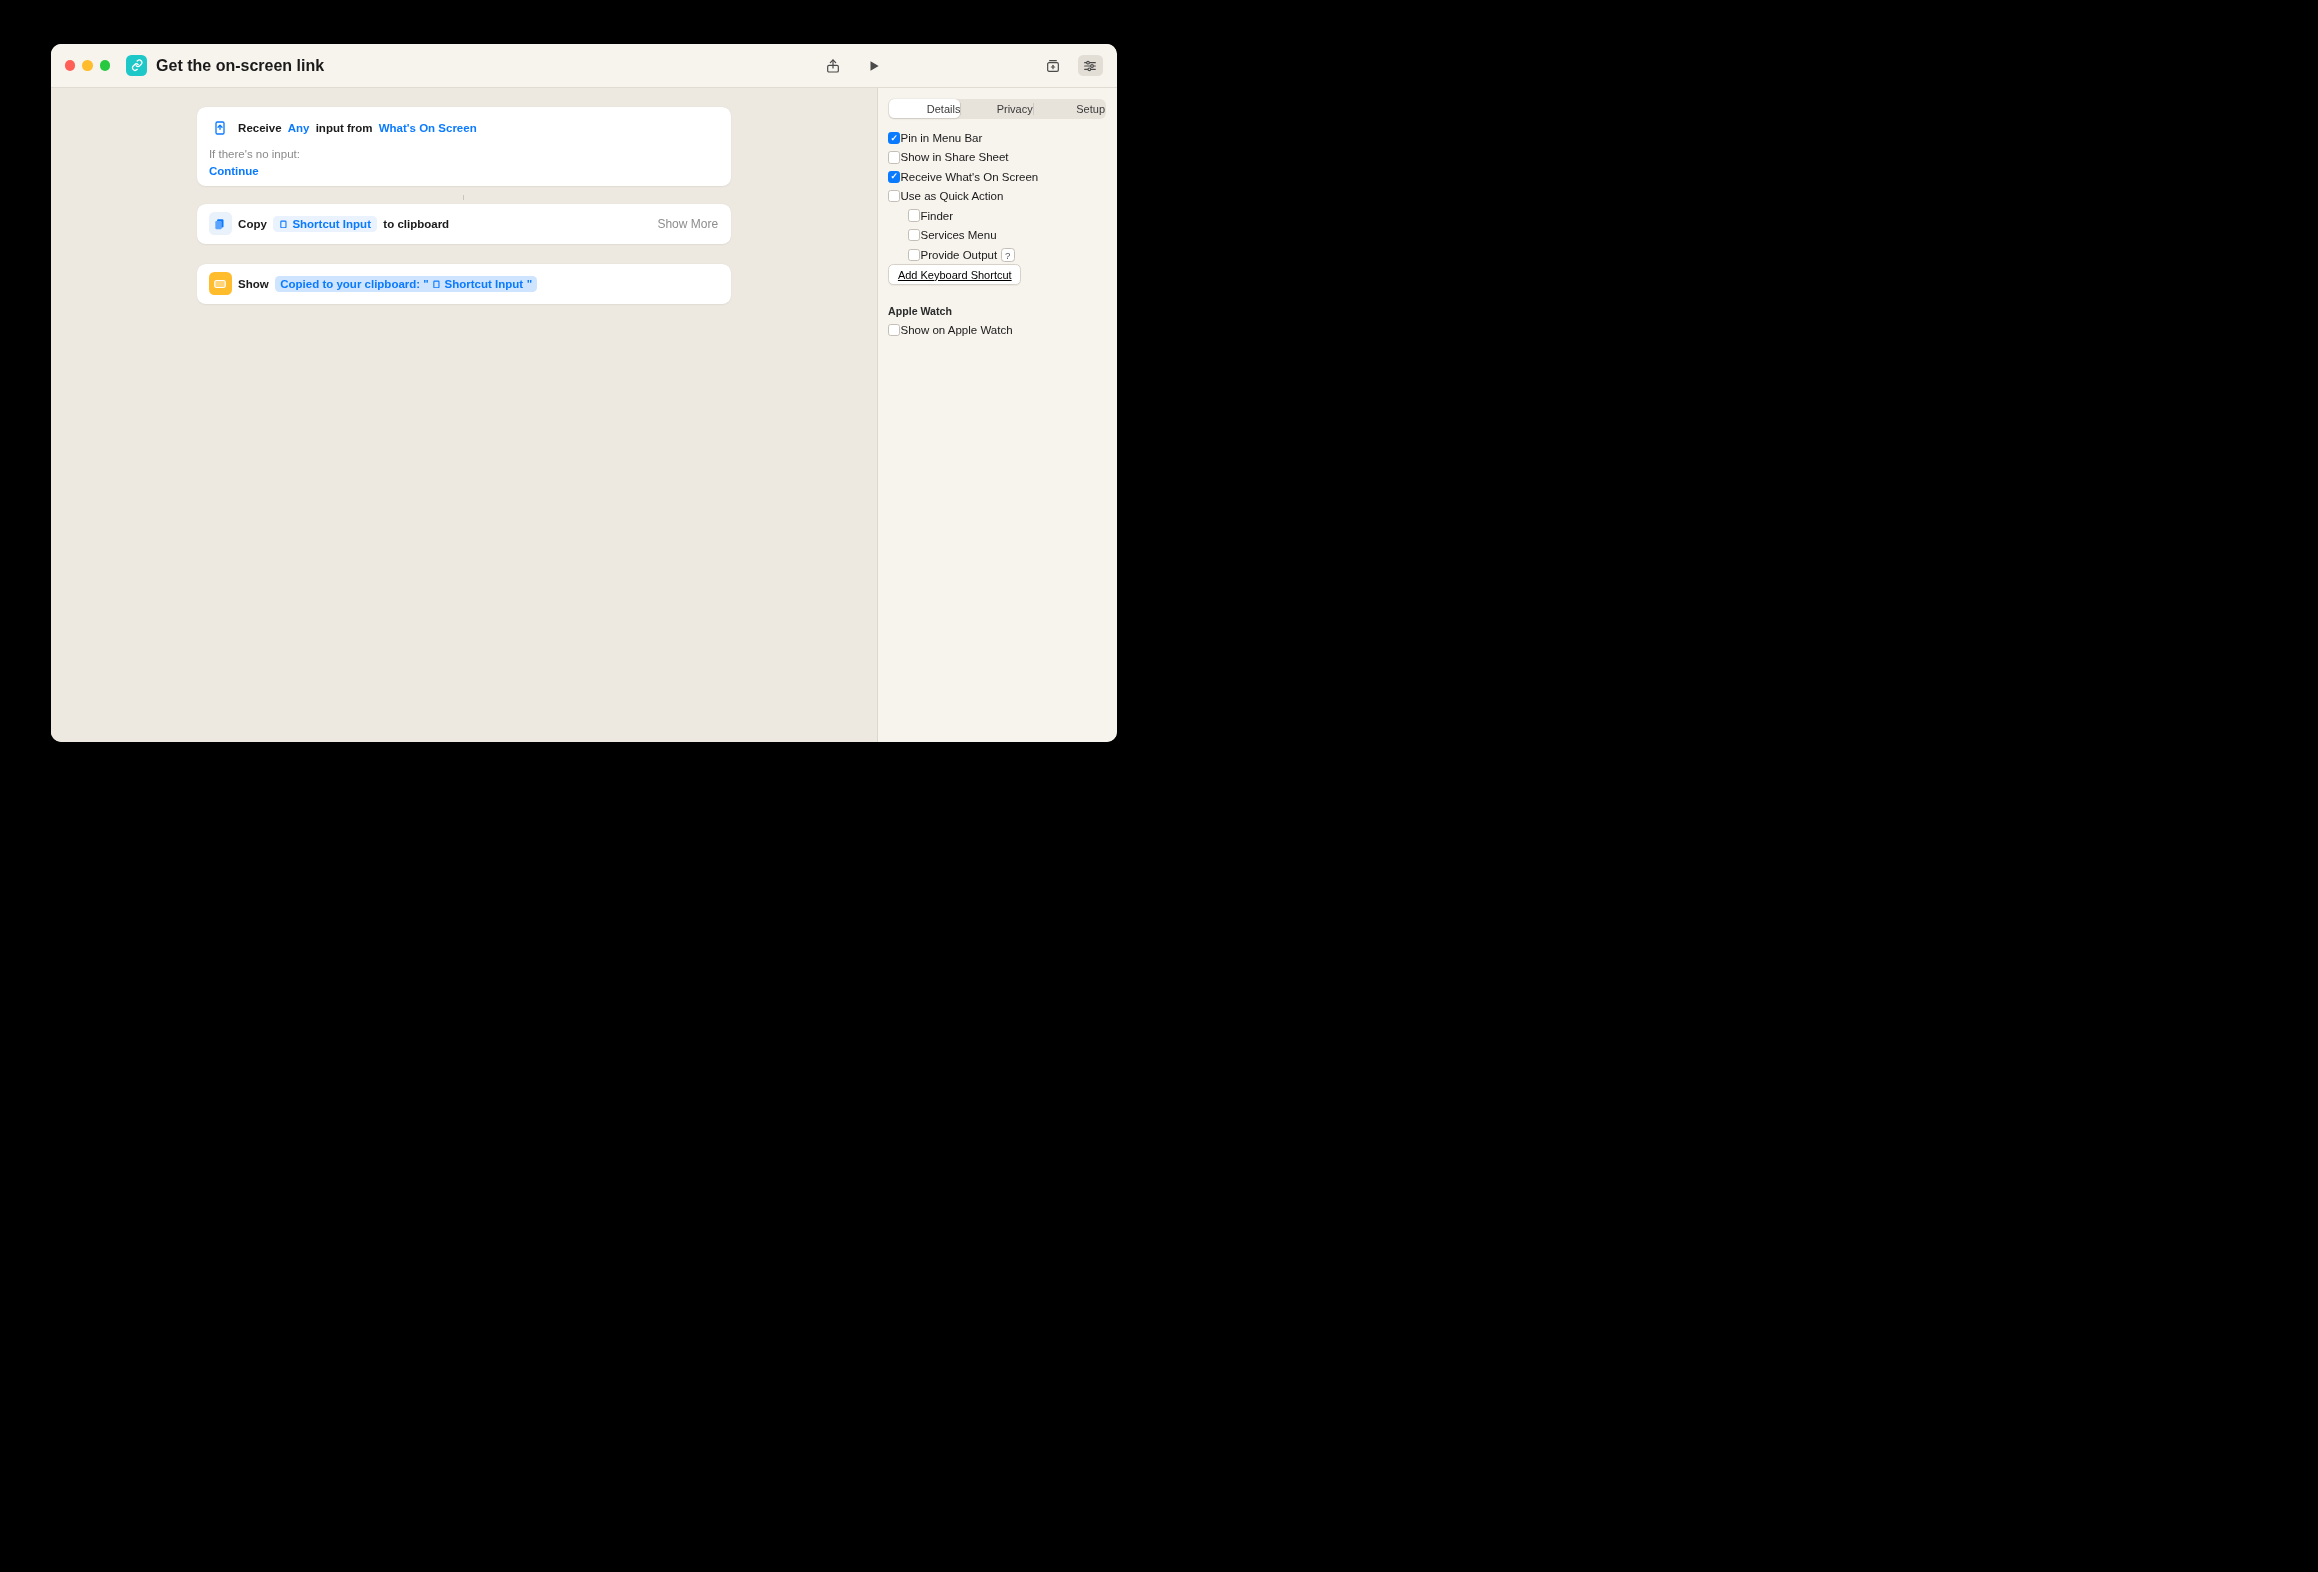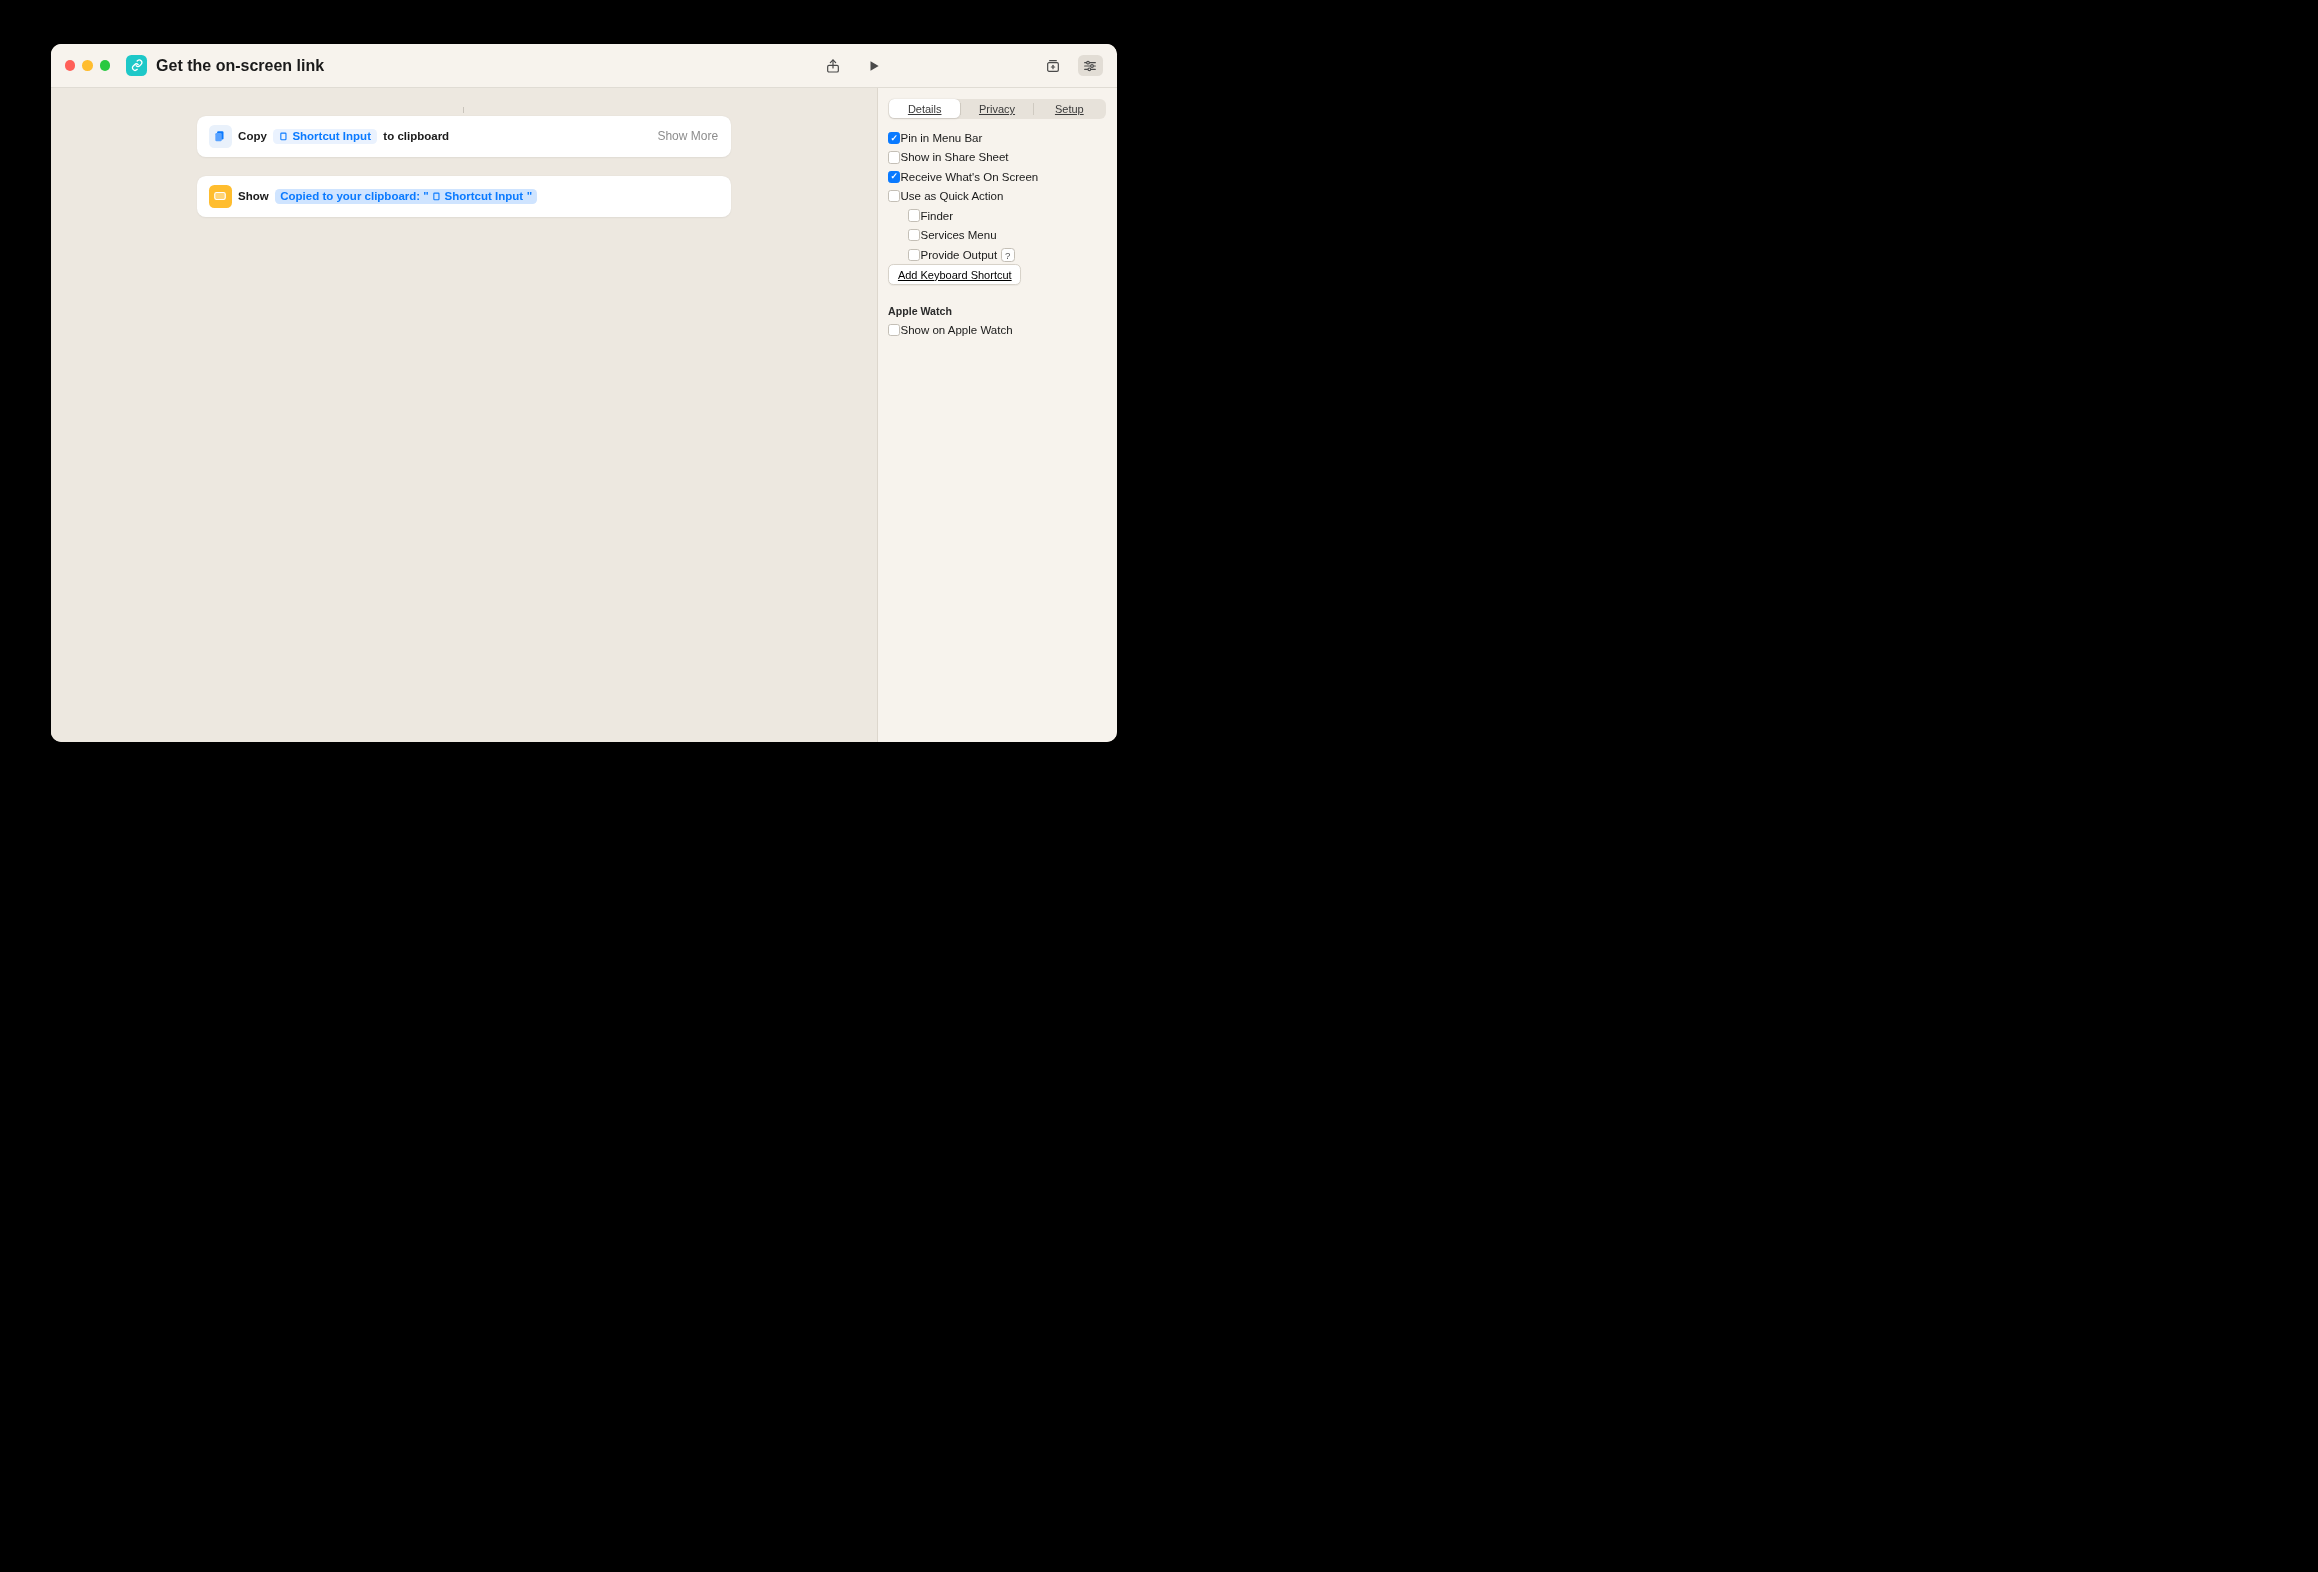--- a/index.html
+++ b/index.html
@@ -118,22 +118,22 @@
     background: #f7f3ed;
     border-left: 0.9px solid #ddd7cd;
     display: flex; flex-direction: column;
     padding: 10.6px 10.6px;
   }
   .seg-control {
     display: flex; background: #e7e2da; border-radius: 6.2px; padding: 0.9px;
     margin-bottom: 12.4px;
   }
   .seg-item {
-    flex: 1; text-align: center; font-size: 11px; padding: 3.5px 0;
-    border-radius: 5.3px; cursor: pointer; color: #3a3a3a; text-decoration: underline;
+    flex: 1; text-align: right; font-size: 11px; padding: 3.5px 0;
+    border-radius: 5.3px; cursor: pointer; color: #3a3a3a;
   }
   .seg-item.active { background: #fff; font-weight: 500; box-shadow: 0 0.4px 1.8px rgba(0,0,0,0.12); }
   .seg-sep { width:0.9px; background:#cfcac1; margin:3.5px 0; }
 
   .check-list { display:flex; flex-direction:column; gap: 7px; font-size: 11.5px; }
   .check-row { display:flex; align-items:center; }
   .check-row.indent { margin-left: 20px; }
   .chk {
     width: 12.4px; height: 12.4px; border-radius: 2.7px;
     border: 0.9px solid #c4bfb6; background: #fff;
@@ -209,20 +209,37 @@
               <circle cx="11" cy="17" r="2" fill="#f7f3ed"></circle>
           </svg>
         </div>
       </div>
     </div>
   </div>
 
   <div class="body-area">
     <div class="canvas">
 
+      <div class="action-card">
+        <div class="action-row">
+          <div class="action-icon-box icon-receive">
+            <svg viewBox="0 0 24 24" fill="none" stroke="#0a7aff" stroke-width="2" stroke-linecap="round" stroke-linejoin="round">
+              <rect x="6" y="3" width="12" height="18" rx="2"></rect>
+                <path d="M12 8v6"></path>
+                <path d="M9 11l3-3 3 3"></path>
+            </svg>
+          </div>
+          <span class="action-label">Receive</span>
+          <span class="token-link">Any</span>
+          <span class="plain-text">input from</span>
+          <span class="token-link">What's On Screen</span>
+        </div>
+        <div class="subtle">If there's no input:</div>
+        <div><span class="continue-link">Continue</span></div>
+      </div>
 
       <div class="connector"></div>
 
       <div class="action-card" style="margin-top:-5.3px;">
         <div class="action-row">
           <div class="action-icon-box copy-icon-box">
             <svg viewBox="0 0 24 24" fill="#0a7aff">
                 <rect x="7" y="4" width="11" height="14" rx="2"></rect>
                 <rect x="4" y="7" width="11" height="14" rx="2" fill="#5aa3ff"></rect>
               </svg>

